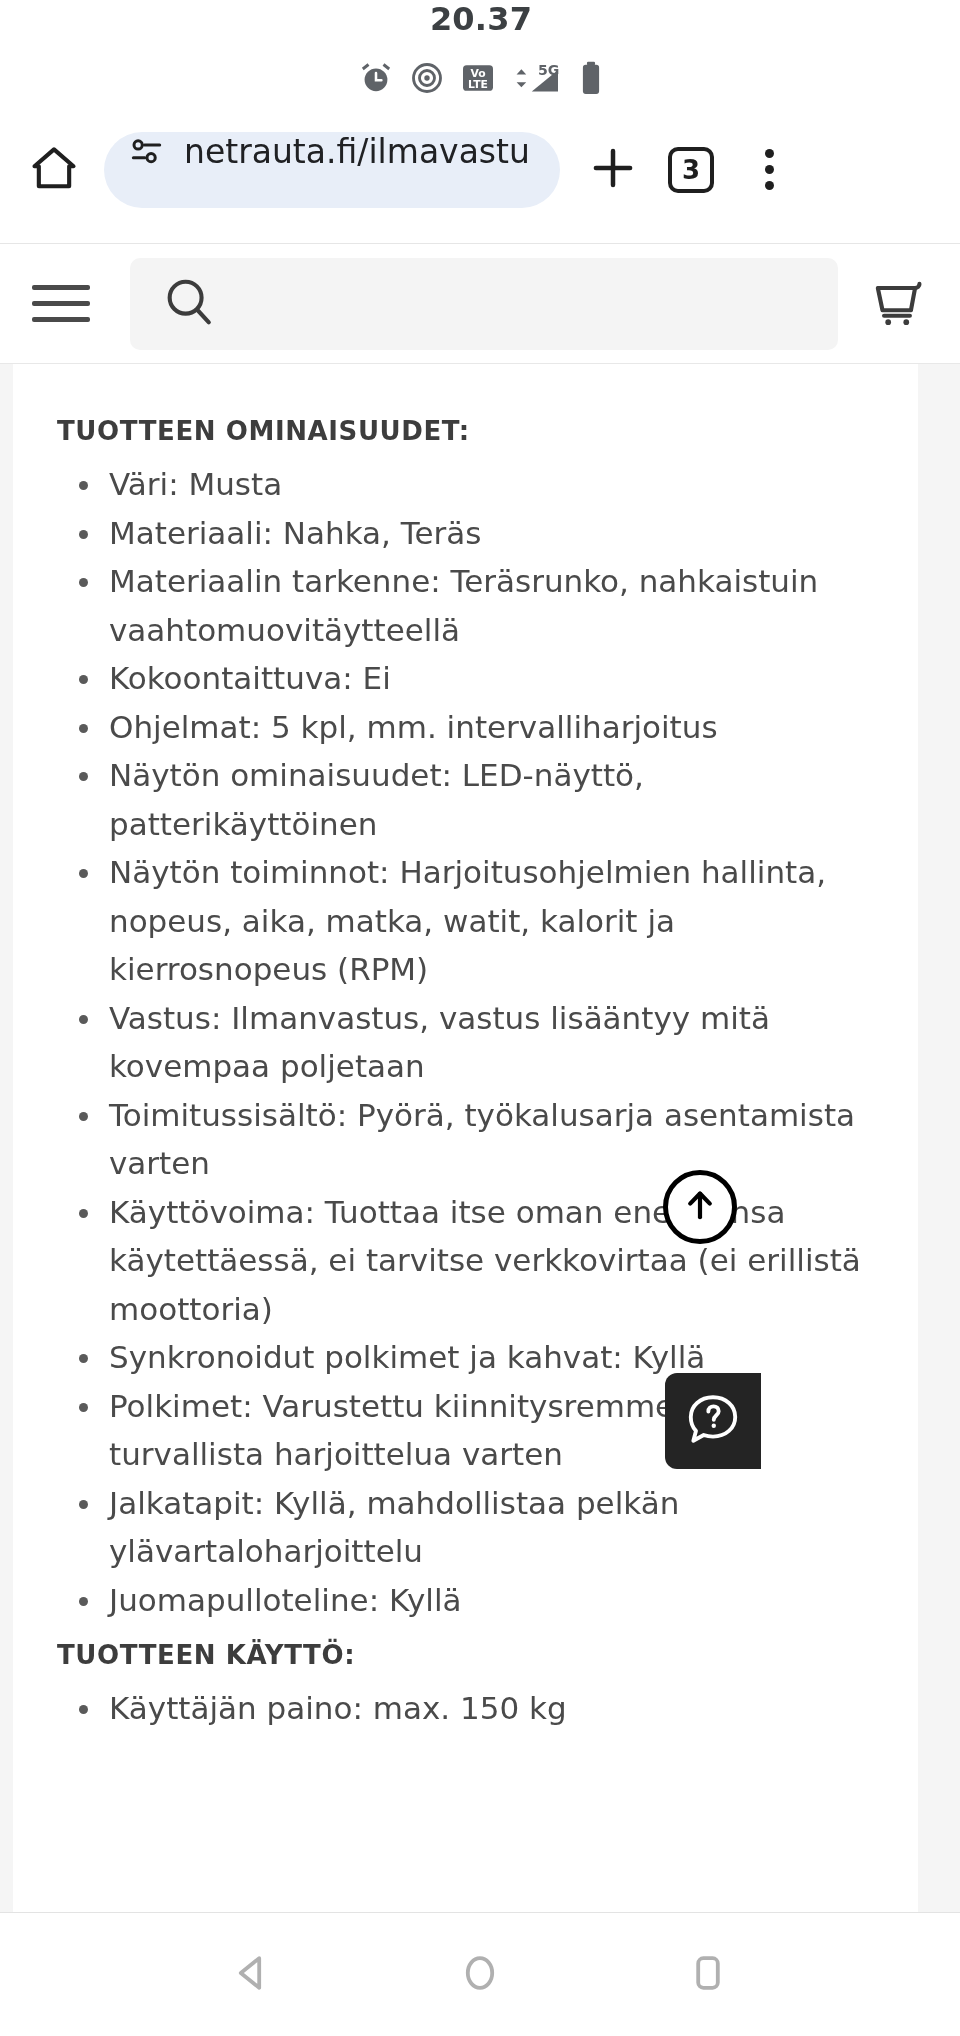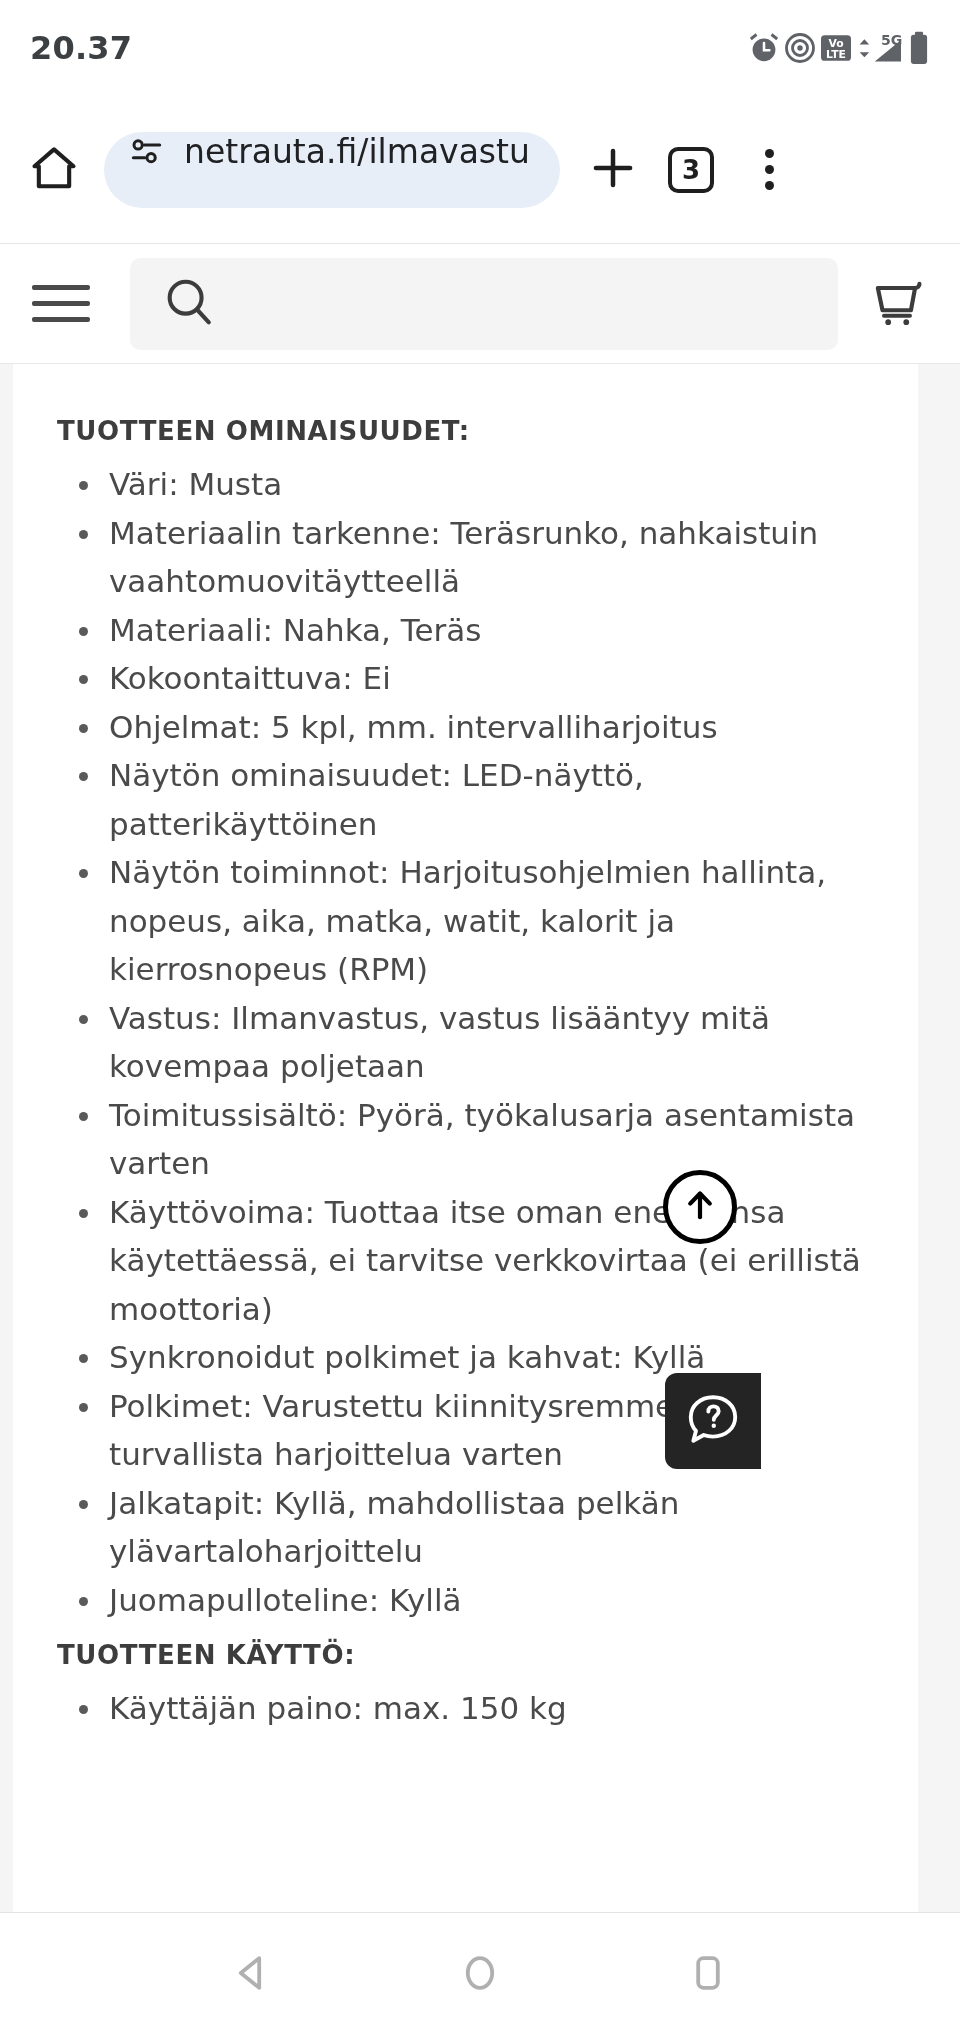--- a/index.html
+++ b/index.html
@@ -8,24 +8,24 @@
     background: #ffffff;
     font-family: "DejaVu Sans", "Liberation Sans", sans-serif;
     overflow: hidden;
   }
   .phone { position: relative; width: 960px; height: 2036px; background: #ffffff; }
 
   
   .statusbar {
     position: absolute; top: 0; left: 0; width: 960px; height: 96px;
     display: flex; align-items: center; justify-content: space-between;
-    padding: 0 28px 0 30px; background: #ffffff;
+    padding: 0 28px 0 30px; background: #ffffff; flex-direction: column;
   }
   .clock { font-size: 32px; font-weight: 700; color: #3c4043; letter-spacing: 0.2px; }
-  .status-icons { display: flex; align-items: flex-end; }
+  .status-icons { display: flex; align-items: flex-end; gap: 15px; }
   .status-icons svg { display: block; }
 
   
   .browserbar {
     position: absolute; top: 96px; left: 0; width: 960px; height: 148px;
     display: flex; align-items: center; background: #ffffff;
     border-bottom: 1.5px solid #e6e6e6;
     padding: 0 18px;
   }
   .home-btn { width: 72px; height: 72px; display:flex; align-items:center; justify-content:center; flex:0 0 auto; }
@@ -241,22 +241,22 @@
 
   <div class="pagebg"></div>
 
   <div class="card">
     <div class="content">
 
       <h2 class="sect">TUOTTEEN OMINAISUUDET:</h2>
 
       <ul class="specs">
         <li>Väri: Musta</li>
+        <li>Materiaali: Nahka, Teräs</li>
         <li>Materiaalin tarkenne: Teräsrunko, nahkaistuin vaahtomuovitäytteellä</li>
-        <li>Materiaali: Nahka, Teräs</li>
         <li>Kokoontaittuva: Ei</li>
         <li>Ohjelmat: 5 kpl, mm. intervalliharjoitus</li>
         <li>Näytön ominaisuudet: LED-näyttö, patterikäyttöinen</li>
         <li>Näytön toiminnot: Harjoitusohjelmien hallinta, nopeus, aika, matka, watit, kalorit ja kierrosnopeus (RPM)</li>
         <li>Vastus: Ilmanvastus, vastus lisääntyy mitä kovempaa poljetaan</li>
         <li>Toimitussisältö: Pyörä, työkalusarja asentamista varten</li>
         <li>Käyttövoima: Tuottaa itse oman energiansa käytettäessä, ei tarvitse verkkovirtaa (ei erillistä moottoria)</li>
         <li>Synkronoidut polkimet ja kahvat: Kyllä</li>
         <li>Polkimet: Varustettu kiinnitysremmeillä turvallista harjoittelua varten</li>
         <li>Jalkatapit: Kyllä, mahdollistaa pelkän ylävartaloharjoittelu</li>

